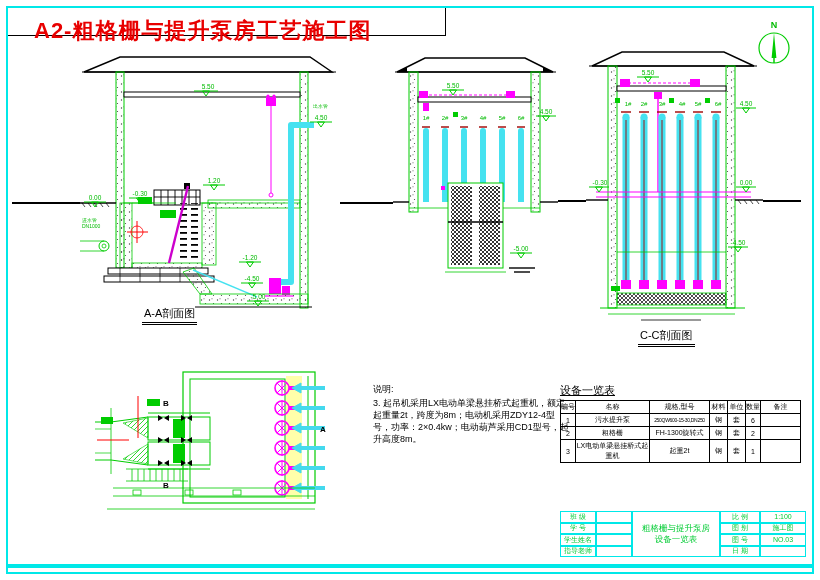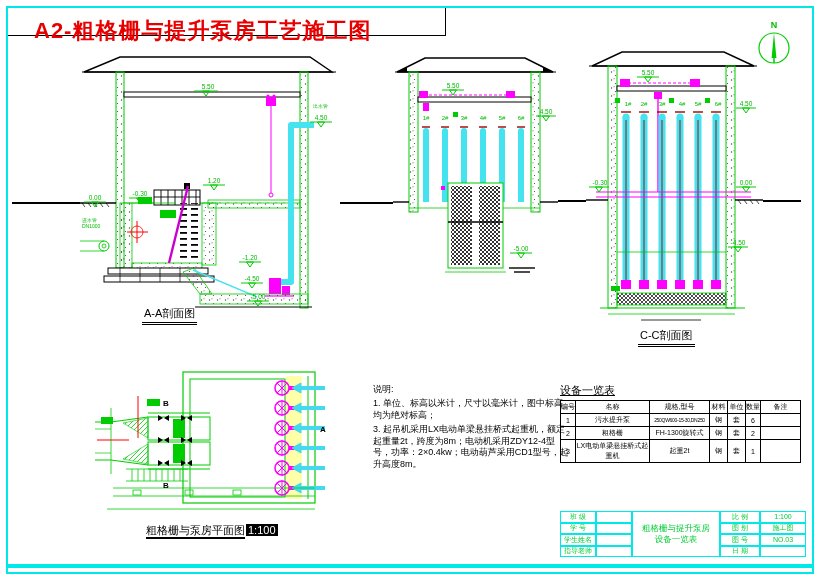--- a/index.html
+++ b/index.html
@@ -544,28 +544,24 @@
       <line x1="20" y1="130" x2="222" y2="130"></line>
       <line x1="14" y1="143" x2="222" y2="143"></line>
       <rect x="40" y="124" width="8" height="5" fill="none"></rect>
       <rect x="92" y="124" width="8" height="5" fill="none"></rect>
       <rect x="140" y="124" width="8" height="5" fill="none"></rect>
     </g>
     <text class="cutmark" x="70" y="40">B</text>
     <text class="cutmark" x="70" y="122">B</text>
     <text class="cutmark" x="227" y="66">A</text>
   </svg>
-  <div class="plan-label">
-    <span class="ul">粗格栅与泵房平面图</span><span class="chip">1:100</span>
-  </div>
 
 
   <div class="notes">
     <p class="h">说明:</p>
-    <p>1. 单位、标高以米计，尺寸以毫米计，图中标高均为绝对标高；</p>
     <p>3. 起吊机采用LX电动单梁悬挂桥式起重机，额定起重量2t，跨度为8m；电动机采用ZDY12-4型号，功率：2×0.4kw；电动葫芦采用CD1型号，起升高度8m。</p>
   </div>
 
   <div class="equip">
     <div class="equip-title">设备一览表</div>
     <table>
       <colgroup>
           <col style="width:15px">
           <col style="width:74px">
           <col style="width:60px">

